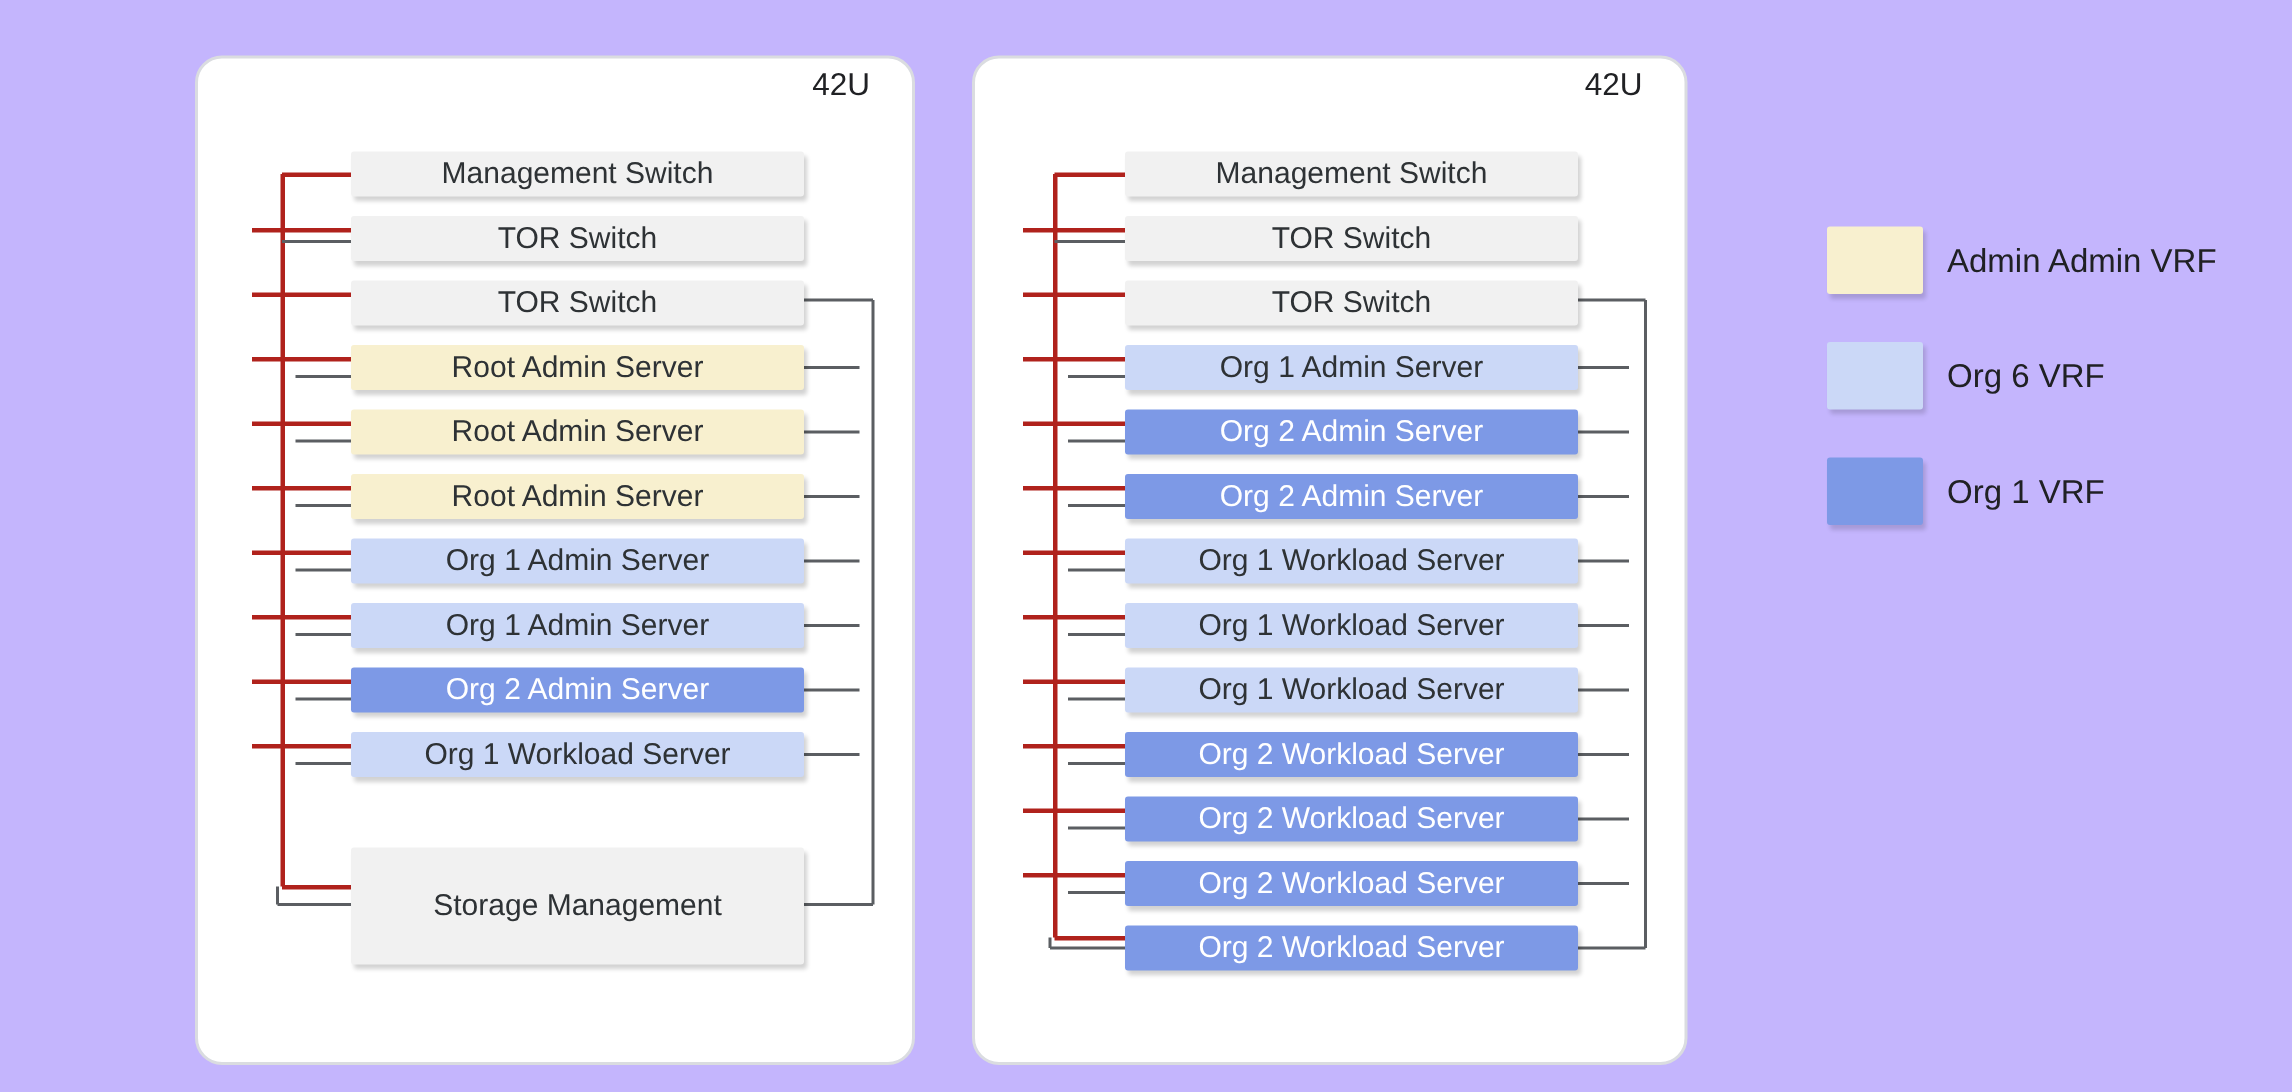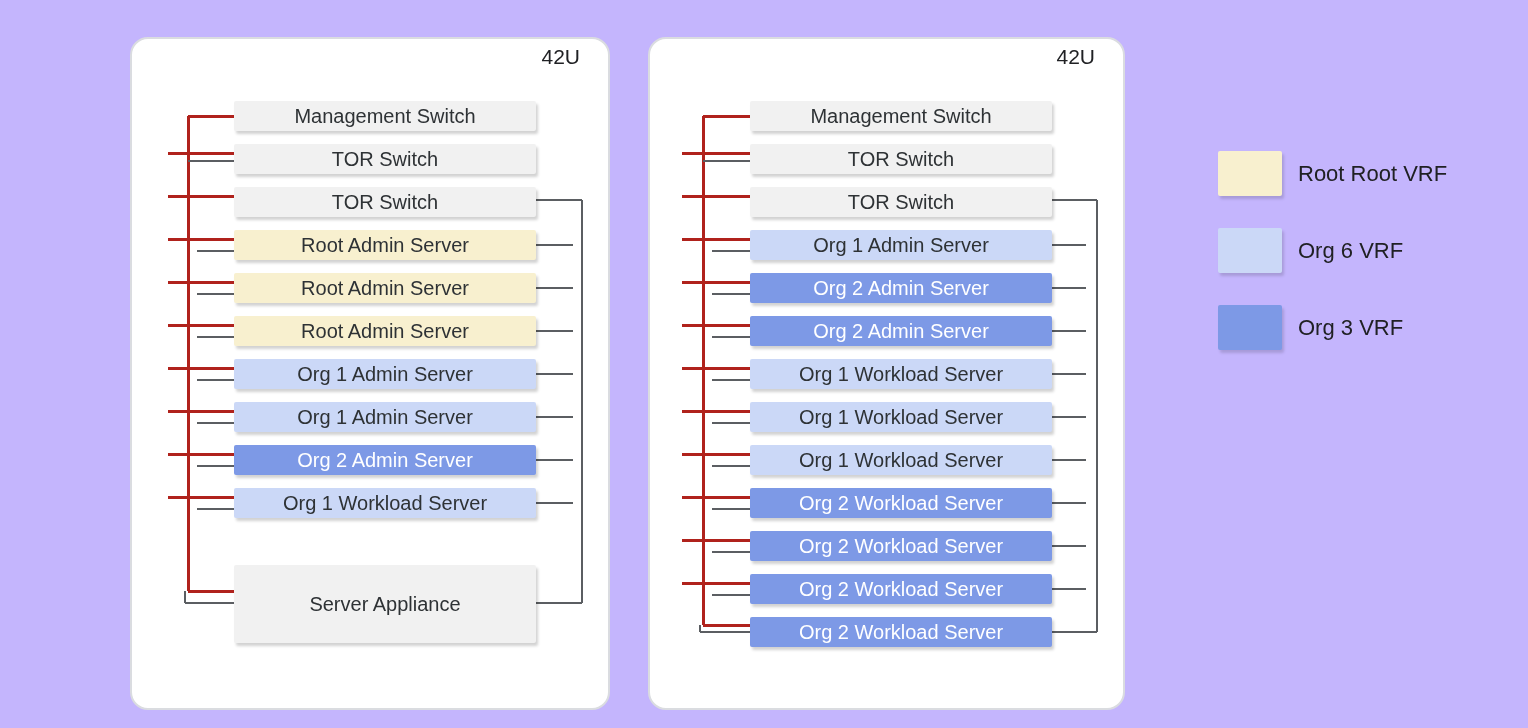--- a/index.html
+++ b/index.html
@@ -135,36 +135,36 @@
       <div class="unit" style="left: 234px; top: 101px; width: 302px; height: 30px; line-height: 30px; background: rgb(241, 241, 241); color: rgb(46, 50, 53);">Management Switch</div>
       <div class="unit" style="left: 234px; top: 144px; width: 302px; height: 30px; line-height: 30px; background: rgb(241, 241, 241); color: rgb(46, 50, 53);">TOR Switch</div>
       <div class="unit" style="left: 234px; top: 187px; width: 302px; height: 30px; line-height: 30px; background: rgb(241, 241, 241); color: rgb(46, 50, 53);">TOR Switch</div>
       <div class="unit" style="left: 234px; top: 230px; width: 302px; height: 30px; line-height: 30px; background: rgb(248, 240, 207); color: rgb(46, 50, 53);">Root Admin Server</div>
       <div class="unit" style="left: 234px; top: 273px; width: 302px; height: 30px; line-height: 30px; background: rgb(248, 240, 207); color: rgb(46, 50, 53);">Root Admin Server</div>
       <div class="unit" style="left: 234px; top: 316px; width: 302px; height: 30px; line-height: 30px; background: rgb(248, 240, 207); color: rgb(46, 50, 53);">Root Admin Server</div>
       <div class="unit" style="left: 234px; top: 359px; width: 302px; height: 30px; line-height: 30px; background: rgb(203, 216, 247); color: rgb(46, 50, 53);">Org 1 Admin Server</div>
       <div class="unit" style="left: 234px; top: 402px; width: 302px; height: 30px; line-height: 30px; background: rgb(203, 216, 247); color: rgb(46, 50, 53);">Org 1 Admin Server</div>
       <div class="unit" style="left: 234px; top: 445px; width: 302px; height: 30px; line-height: 30px; background: rgb(125, 153, 230); color: rgb(255, 255, 255);">Org 2 Admin Server</div>
       <div class="unit" style="left: 234px; top: 488px; width: 302px; height: 30px; line-height: 30px; background: rgb(203, 216, 247); color: rgb(46, 50, 53);">Org 1 Workload Server</div>
-      <div class="unit" style="left: 234px; top: 565px; width: 302px; height: 78px; line-height: 78px; background: rgb(241, 241, 241); color: rgb(46, 50, 53);">Server Appliance</div>
+      <div class="unit" style="left: 234px; top: 565px; width: 302px; height: 78px; line-height: 78px; background: rgb(241, 241, 241); color: rgb(46, 50, 53);">Storage Management</div>
       <div class="unit" style="left: 750px; top: 101px; width: 302px; height: 30px; line-height: 30px; background: rgb(241, 241, 241); color: rgb(46, 50, 53);">Management Switch</div>
       <div class="unit" style="left: 750px; top: 144px; width: 302px; height: 30px; line-height: 30px; background: rgb(241, 241, 241); color: rgb(46, 50, 53);">TOR Switch</div>
       <div class="unit" style="left: 750px; top: 187px; width: 302px; height: 30px; line-height: 30px; background: rgb(241, 241, 241); color: rgb(46, 50, 53);">TOR Switch</div>
       <div class="unit" style="left: 750px; top: 230px; width: 302px; height: 30px; line-height: 30px; background: rgb(203, 216, 247); color: rgb(46, 50, 53);">Org 1 Admin Server</div>
       <div class="unit" style="left: 750px; top: 273px; width: 302px; height: 30px; line-height: 30px; background: rgb(125, 153, 230); color: rgb(255, 255, 255);">Org 2 Admin Server</div>
       <div class="unit" style="left: 750px; top: 316px; width: 302px; height: 30px; line-height: 30px; background: rgb(125, 153, 230); color: rgb(255, 255, 255);">Org 2 Admin Server</div>
       <div class="unit" style="left: 750px; top: 359px; width: 302px; height: 30px; line-height: 30px; background: rgb(203, 216, 247); color: rgb(46, 50, 53);">Org 1 Workload Server</div>
       <div class="unit" style="left: 750px; top: 402px; width: 302px; height: 30px; line-height: 30px; background: rgb(203, 216, 247); color: rgb(46, 50, 53);">Org 1 Workload Server</div>
       <div class="unit" style="left: 750px; top: 445px; width: 302px; height: 30px; line-height: 30px; background: rgb(203, 216, 247); color: rgb(46, 50, 53);">Org 1 Workload Server</div>
       <div class="unit" style="left: 750px; top: 488px; width: 302px; height: 30px; line-height: 30px; background: rgb(125, 153, 230); color: rgb(255, 255, 255);">Org 2 Workload Server</div>
       <div class="unit" style="left: 750px; top: 531px; width: 302px; height: 30px; line-height: 30px; background: rgb(125, 153, 230); color: rgb(255, 255, 255);">Org 2 Workload Server</div>
       <div class="unit" style="left: 750px; top: 574px; width: 302px; height: 30px; line-height: 30px; background: rgb(125, 153, 230); color: rgb(255, 255, 255);">Org 2 Workload Server</div>
       <div class="unit" style="left: 750px; top: 617px; width: 302px; height: 30px; line-height: 30px; background: rgb(125, 153, 230); color: rgb(255, 255, 255);">Org 2 Workload Server</div>
     </div>
   <div id="legend">
       <div class="legend-swatch" style="left: 1218px; top: 151px; background: rgb(248, 240, 207);"></div>
-      <div class="legend-label" style="left: 1298px; top: 151px; line-height: 45px;">Root Root VRF</div>
+      <div class="legend-label" style="left: 1298px; top: 151px; line-height: 45px;">Admin Admin VRF</div>
       <div class="legend-swatch" style="left: 1218px; top: 228px; background: rgb(203, 216, 247);"></div>
       <div class="legend-label" style="left: 1298px; top: 228px; line-height: 45px;">Org 6 VRF</div>
       <div class="legend-swatch" style="left: 1218px; top: 305px; background: rgb(125, 153, 230);"></div>
-      <div class="legend-label" style="left: 1298px; top: 305px; line-height: 45px;">Org 3 VRF</div>
+      <div class="legend-label" style="left: 1298px; top: 305px; line-height: 45px;">Org 1 VRF</div>
     </div>
 </div>
 
 </body></html>

